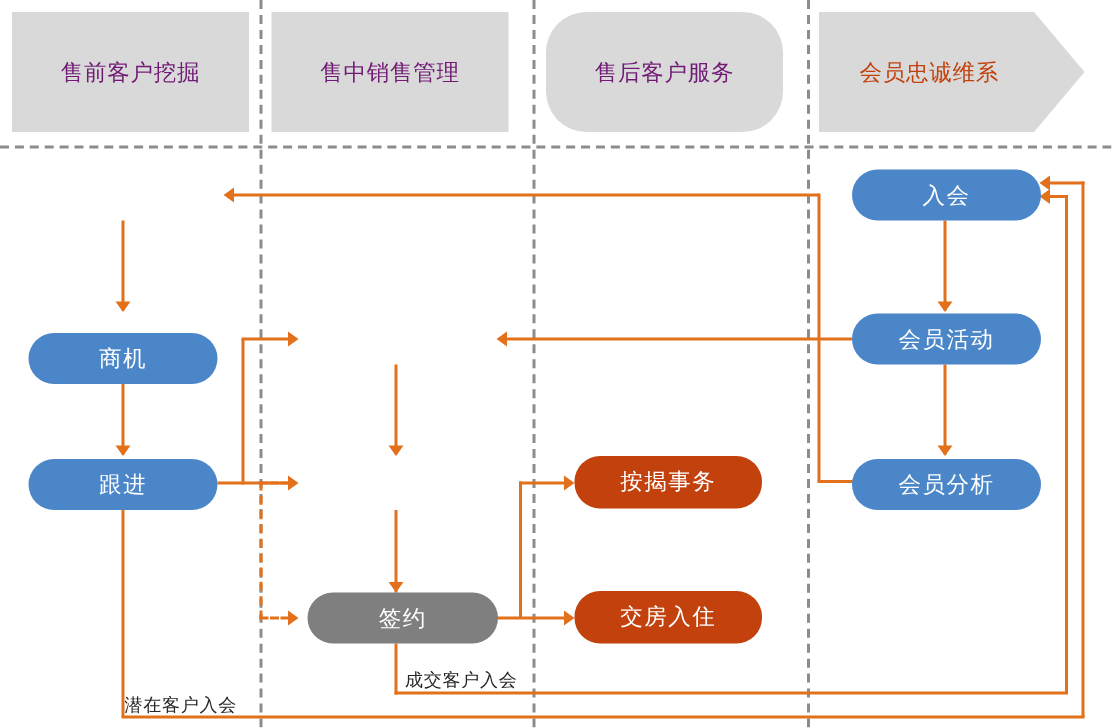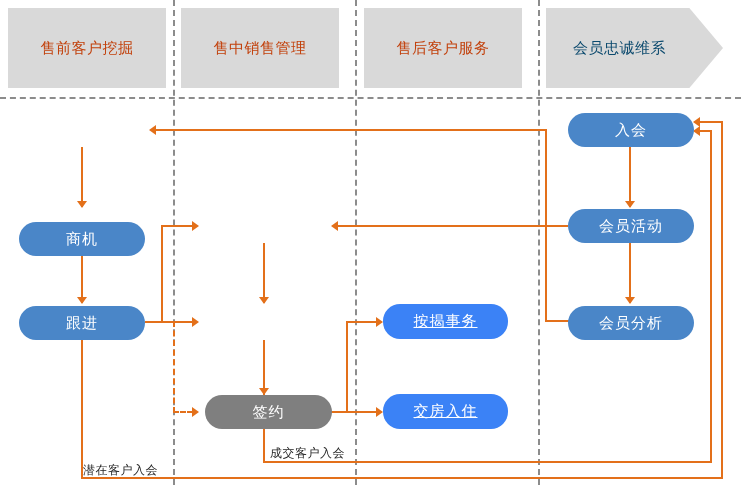--- a/index.html
+++ b/index.html
@@ -9,38 +9,38 @@
     font-family:"DejaVu Sans","Liberation Sans",sans-serif;
     overflow:hidden;
   }
   #canvas{position:relative;width:741px;height:485px;}
 
   
   .phase{
     position:absolute;
     background:#d9d9d9;
     display:flex;align-items:center;justify-content:center;
-    color:#c2410c;
+    color:#701a75;
     font-size:15px;
     letter-spacing:0.5px;
   }
   .phase-arrow{
     position:absolute;
     background:transparent;
   }
   .phase-arrow .body{
     position:absolute;inset:0;
     background:#d9d9d9;
     clip-path:polygon(0 0, 81% 0, 100% 50%, 81% 100%, 0 100%);
   }
   .phase-arrow .lbl{
     position:absolute;inset:0;
     display:flex;align-items:center;justify-content:center;
     padding-right:30px;
-    font-size:15px;color:#0c4a6e;
+    font-size:15px;color:#c2410c;
     letter-spacing:0.5px;
   }
 
   
   .vdash{
     position:absolute;width:0;
     border-left:2px dashed #8c8c8c;
   }
   .hdash{
     position:absolute;height:0;
@@ -52,21 +52,21 @@
     position:absolute;
     border-radius:17px;
     display:flex;align-items:center;justify-content:center;
     color:#ffffff;
     font-size:15px;
     letter-spacing:1px;
     box-sizing:border-box;
   }
   .n-blue{background:#4a86c8;}
   .n-gray{background:#7f7f7f;}
-  .n-orange{background:#3b82f6;text-decoration:underline;}
+  .n-orange{background:#c2410c;}
 
   
   .ln{position:absolute;background:#e3701a;}
   .lnh{height:2px;}
   .lnv{width:2px;}
   .ln-d-h{
     position:absolute;height:0;
     border-top:2px dashed #e3701a;
   }
   .ln-d-v{
@@ -91,21 +91,21 @@
 <body>
 
 <div id="canvas">
 
   <div class="phase" style="left:8px;top:8px;width:158px;height:80px;">
     <span>售前客户挖掘</span>
   </div>
   <div class="phase" style="left:181px;top:8px;width:158px;height:80px;">
     <span>售中销售管理</span>
   </div>
-  <div class="phase" style="left:364px;top:8px;width:158px;height:80px;">
+  <div class="phase" style="left:364px;top:8px;width:158px;height:80px;border-radius:27px;">
     <span>售后客户服务</span>
   </div>
   <div class="phase-arrow" style="left:546px;top:8px;width:177px;height:80px;">
     <div class="body"></div>
     <div class="lbl">会员忠诚维系</div>
   </div>
 
   <div class="hdash" style="left:0px;top:97px;width:741px;"></div>
 
   <div class="vdash" style="left:173px;top:0px;height:485px;"></div>

